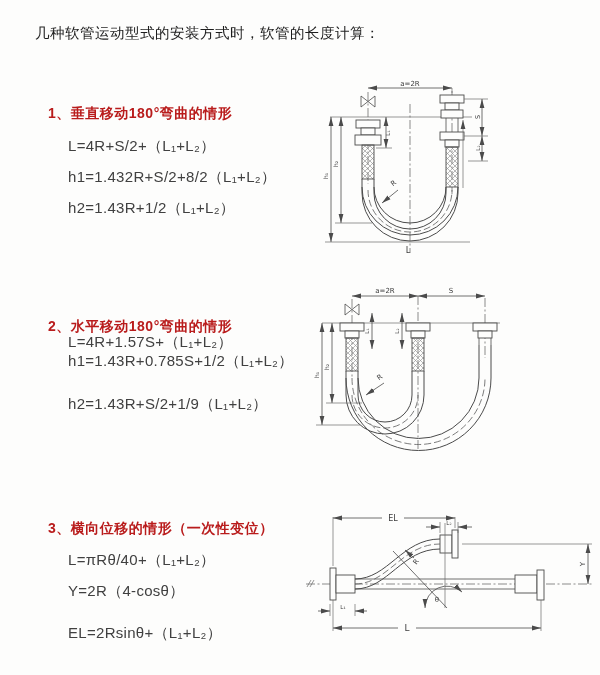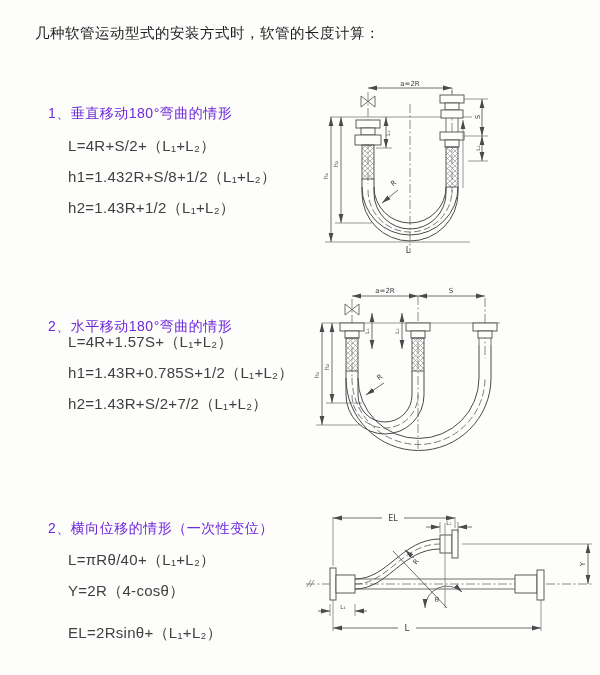--- a/index.html
+++ b/index.html
@@ -10,29 +10,29 @@
     color:#222;
     position:relative;
     overflow:hidden;
   }
   .abs{position:absolute;}
   .title{
     left:35px;top:24px;
     font-size:14.5px;font-weight:normal;color:#1d1d1d;letter-spacing:.5px;
   }
   .sec-heading{
-    font-size:14px;font-weight:normal;color:#6d28d9;letter-spacing:.5px;left:48px;
+    font-size:14px;font-weight:bold;color:#b91c1c;letter-spacing:.5px;left:48px;
   }
   .formula{
     font-size:15px;color:#404040;letter-spacing:.3px;left:68px;
   }
   .h1a{top:105px}
   .f1a{top:137px}.f1b{top:168px}.f1c{top:199px}
   .h2a{top:318px}
-  .f2a{top:333px}.f2b{top:364px}.f2c{top:395px}
+  .f2a{top:333px}.f2b{top:352px}.f2c{top:395px}
   .h3a{top:520px}
   .f3a{top:551px}.f3b{top:582px}.f3c{top:624px}
   svg{display:block}
   .d1{left:310px;top:76px}
   .d2{left:308px;top:283px}
   .d3{left:298px;top:503px}
   .ln{stroke:#4b4b4b;stroke-width:.8;fill:none}
   .thick{stroke-width:1}
   .thin{stroke:#6a6a6a;stroke-width:.7;fill:none}
   .cl{stroke:#5a5a5a;stroke-width:.7;fill:none;stroke-dasharray:9 2.5 2 2.5}
@@ -44,21 +44,21 @@
 </style>
 </head>
 <body>
 
 <div>
 
   <div class="abs title">几种软管运动型式的安装方式时，软管的长度计算：</div>
 
   <div class="abs sec-heading h1a">1、垂直移动180°弯曲的情形</div>
   <div class="abs formula f1a">L=4R+S/2+（L₁+L₂）</div>
-  <div class="abs formula f1b">h1=1.432R+S/8+1/2（L₁+L₂）</div>
+  <div class="abs formula f1b">h1=1.432R+S/2+8/2（L₁+L₂）</div>
   <div class="abs formula f1c">h2=1.43R+1/2（L₁+L₂）</div>
 
   <svg class="abs d1" width="290" height="180" viewBox="0 0 290 180">
     <defs>
       <marker id="a1e" markerWidth="10" markerHeight="8" refX="9" refY="3" orient="auto" markerUnits="userSpaceOnUse">
           <path d="M0,0.6 L9,3 L0,5.4 Z" fill="#4b4b4b"></path>
         </marker>
       <marker id="a1s" markerWidth="10" markerHeight="8" refX="0" refY="3" orient="auto" markerUnits="userSpaceOnUse">
           <path d="M9,0.6 L0,3 L9,5.4 Z" fill="#4b4b4b"></path>
         </marker>
@@ -137,21 +137,21 @@
     <g>
       <line class="ln" x1="88" y1="114" x2="72" y2="127" marker-end="url(#a1e)"></line>
       <text class="dl s7" transform="rotate(-38 85 109)" x="85" y="109" text-anchor="middle">R</text>
     </g>
     <text class="dl s85" x="98" y="177" text-anchor="middle">L</text>
   </svg>
 
   <div class="abs sec-heading h2a">2、水平移动180°弯曲的情形</div>
   <div class="abs formula f2a">L=4R+1.57S+（L₁+L₂）</div>
   <div class="abs formula f2b">h1=1.43R+0.785S+1/2（L₁+L₂）</div>
-  <div class="abs formula f2c">h2=1.43R+S/2+7/2（L₁+L₂）</div>
+  <div class="abs formula f2c">h2=1.43R+S/2+1/9（L₁+L₂）</div>
 
   <svg class="abs d2" width="292" height="175" viewBox="0 0 292 175">
     <defs>
       <marker id="a2e" markerWidth="10" markerHeight="8" refX="9" refY="3" orient="auto" markerUnits="userSpaceOnUse">
           <path d="M0,0.6 L9,3 L0,5.4 Z" fill="#4b4b4b"></path>
         </marker>
       <marker id="a2s" markerWidth="10" markerHeight="8" refX="0" refY="3" orient="auto" markerUnits="userSpaceOnUse">
           <path d="M9,0.6 L0,3 L9,5.4 Z" fill="#4b4b4b"></path>
         </marker>
       <pattern id="hx2" width="5" height="5" patternUnits="userSpaceOnUse">
@@ -220,21 +220,21 @@
       <path d="M38,95 A72.5 72.5 0 0 0 183,95"></path>
       <path d="M50,95 A60.5 60.5 0 0 0 171,95"></path>
       <path class="hd" d="M44,95 A66.5 66.5 0 0 0 177,95"></path>
     </g>
     <g>
       <line class="ln" x1="76" y1="100" x2="58" y2="112" marker-end="url(#a2e)"></line>
       <text class="dl s7" transform="rotate(-35 73 96)" x="73" y="96" text-anchor="middle">R</text>
     </g>
   </svg>
 
-  <div class="abs sec-heading h3a">2、横向位移的情形（一次性变位）</div>
+  <div class="abs sec-heading h3a">3、横向位移的情形（一次性变位）</div>
   <div class="abs formula f3a">L=πRθ/40+（L₁+L₂）</div>
   <div class="abs formula f3b">Y=2R（4-cosθ）</div>
   <div class="abs formula f3c">EL=2Rsinθ+（L₁+L₂）</div>
 
   <svg class="abs d3" width="302" height="145" viewBox="0 0 302 145">
     <defs>
       <marker id="a3e" markerWidth="10" markerHeight="8" refX="9" refY="3" orient="auto" markerUnits="userSpaceOnUse">
           <path d="M0,0.6 L9,3 L0,5.4 Z" fill="#4b4b4b"></path>
         </marker>
       <marker id="a3s" markerWidth="10" markerHeight="8" refX="0" refY="3" orient="auto" markerUnits="userSpaceOnUse">

